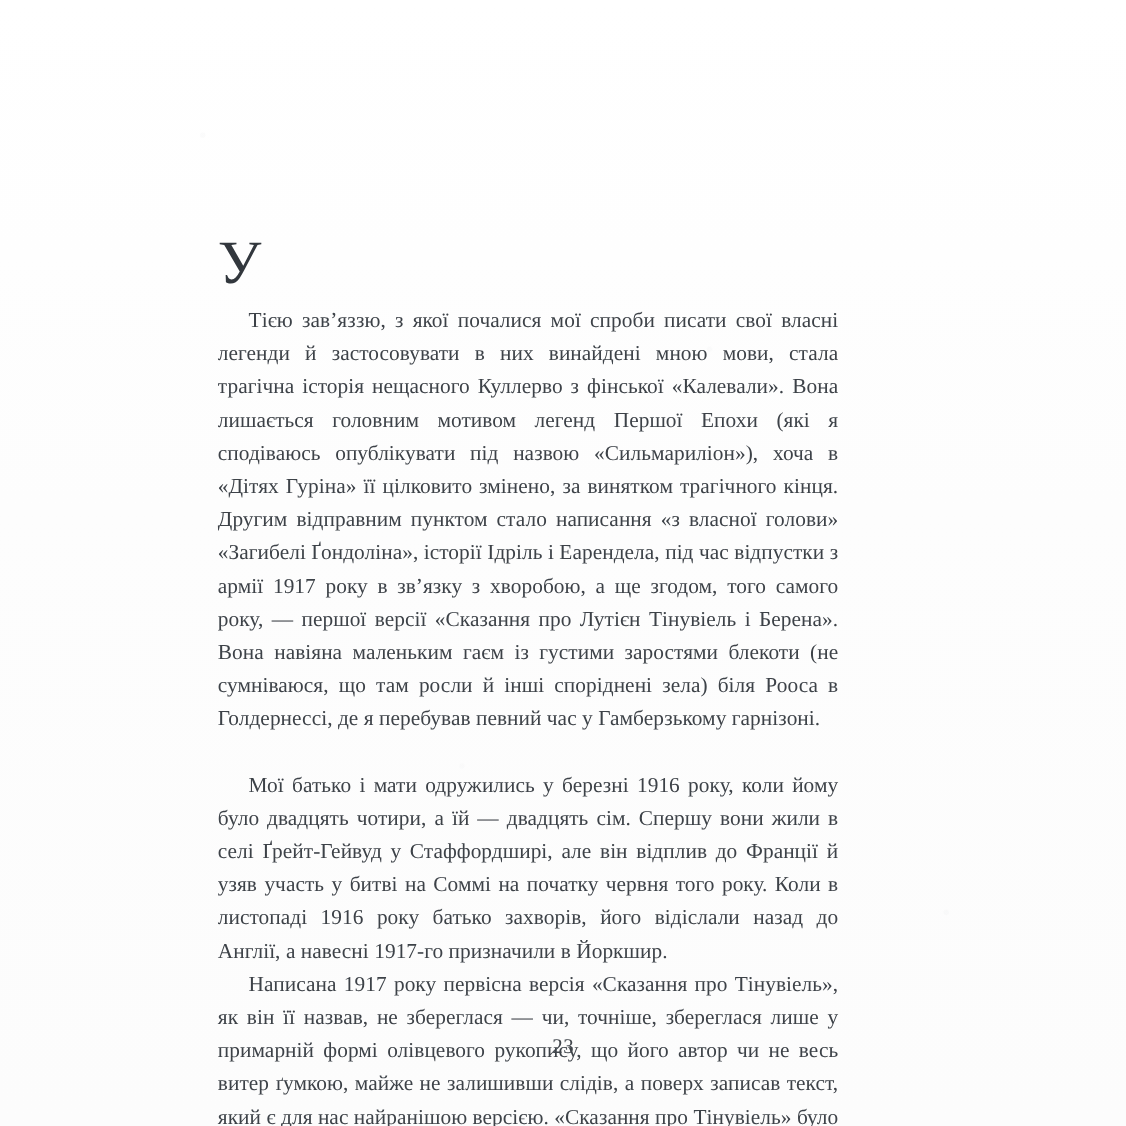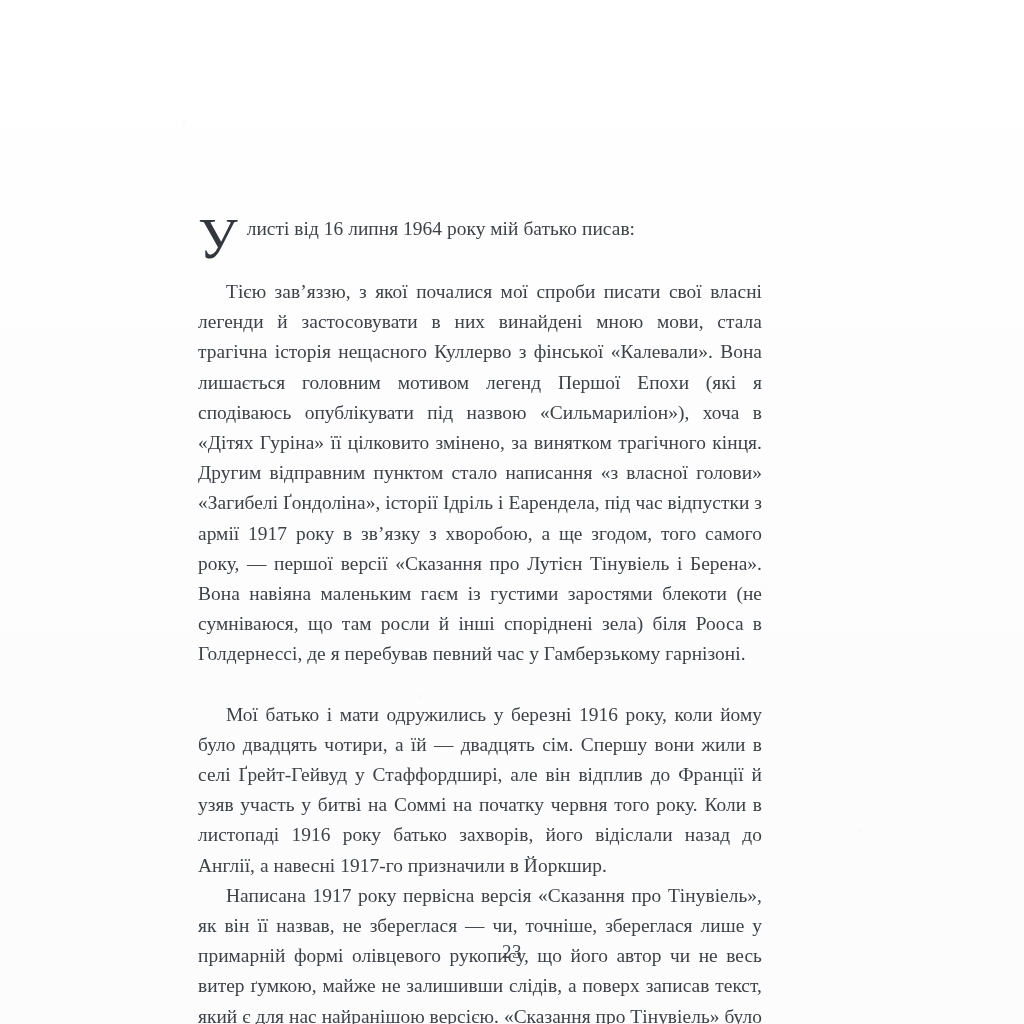--- a/index.html
+++ b/index.html
@@ -110,21 +110,20 @@
 <body>
 
 <div class="paper-texture"></div>
 
 <div class="page">
 
   <div class="text-column">
 
     <div class="block opening">
       <span class="dropcap">У</span>
-      <span class="lead-text">листі від 16 липня 1964 року мій батько писав:</span>
     </div>
 
     <div class="block quote-block">
       <p>Тією зав’яззю, з якої почалися мої спроби писати свої власні легенди й застосовувати в них винайдені мною мови, стала трагічна історія нещасного Куллерво з фінської «Калевали». Вона лишається головним мотивом легенд Першої Епохи (які я сподіваюсь опублікувати під назвою «Сильмариліон»), хоча в «Дітях Гуріна» її цілковито змінено, за винятком трагічного кінця. Другим відправним пунктом стало написання «з власної голови» «Загибелі Ґондоліна», історії Ідріль і Еарендела, під час відпустки з армії 1917 року в зв’язку з хворобою, а ще згодом, того самого року, — першої версії «Сказання про Лутієн Тінувіель і Берена». Вона навіяна маленьким гаєм із густими заростями блекоти (не сумніваюся, що там росли й інші споріднені зела) біля Рооса в Голдернессі, де я перебував певний час у Гамберзькому гарнізоні.</p>
     </div>
 
     <div class="block body-block">
       <p>Мої батько і мати одружились у березні 1916 року, коли йому було двадцять чотири, а їй — двадцять сім. Спершу вони жили в селі Ґрейт-Гейвуд у Стаффордширі, але він відплив до Франції й узяв участь у битві на Соммі на початку червня того року. Коли в листопаді 1916 року батько захворів, його відіслали назад до Англії, а навесні 1917-го призначили в Йоркшир.</p>
       <p>Написана 1917 року первісна версія «Сказання про Тінувіель», як він її назвав, не збереглася — чи, точніше, збереглася лише у примарній формі олівцевого рукопису, що його автор чи не весь витер ґумкою, майже не залишивши слідів, а поверх записав текст, який є для нас найранішою версією. «Сказання про Тінувіель» було однією зі складових частин головного раннього твору мого батька на теми його «міфології» — «Книги втрачених сказань» — надзвичайно багатокомпонентного твору, який я опублікував у перших двох томах «Історії Середзем’я» (1983–1984). Але оскільки ця книжка виразно</p>
     </div>

